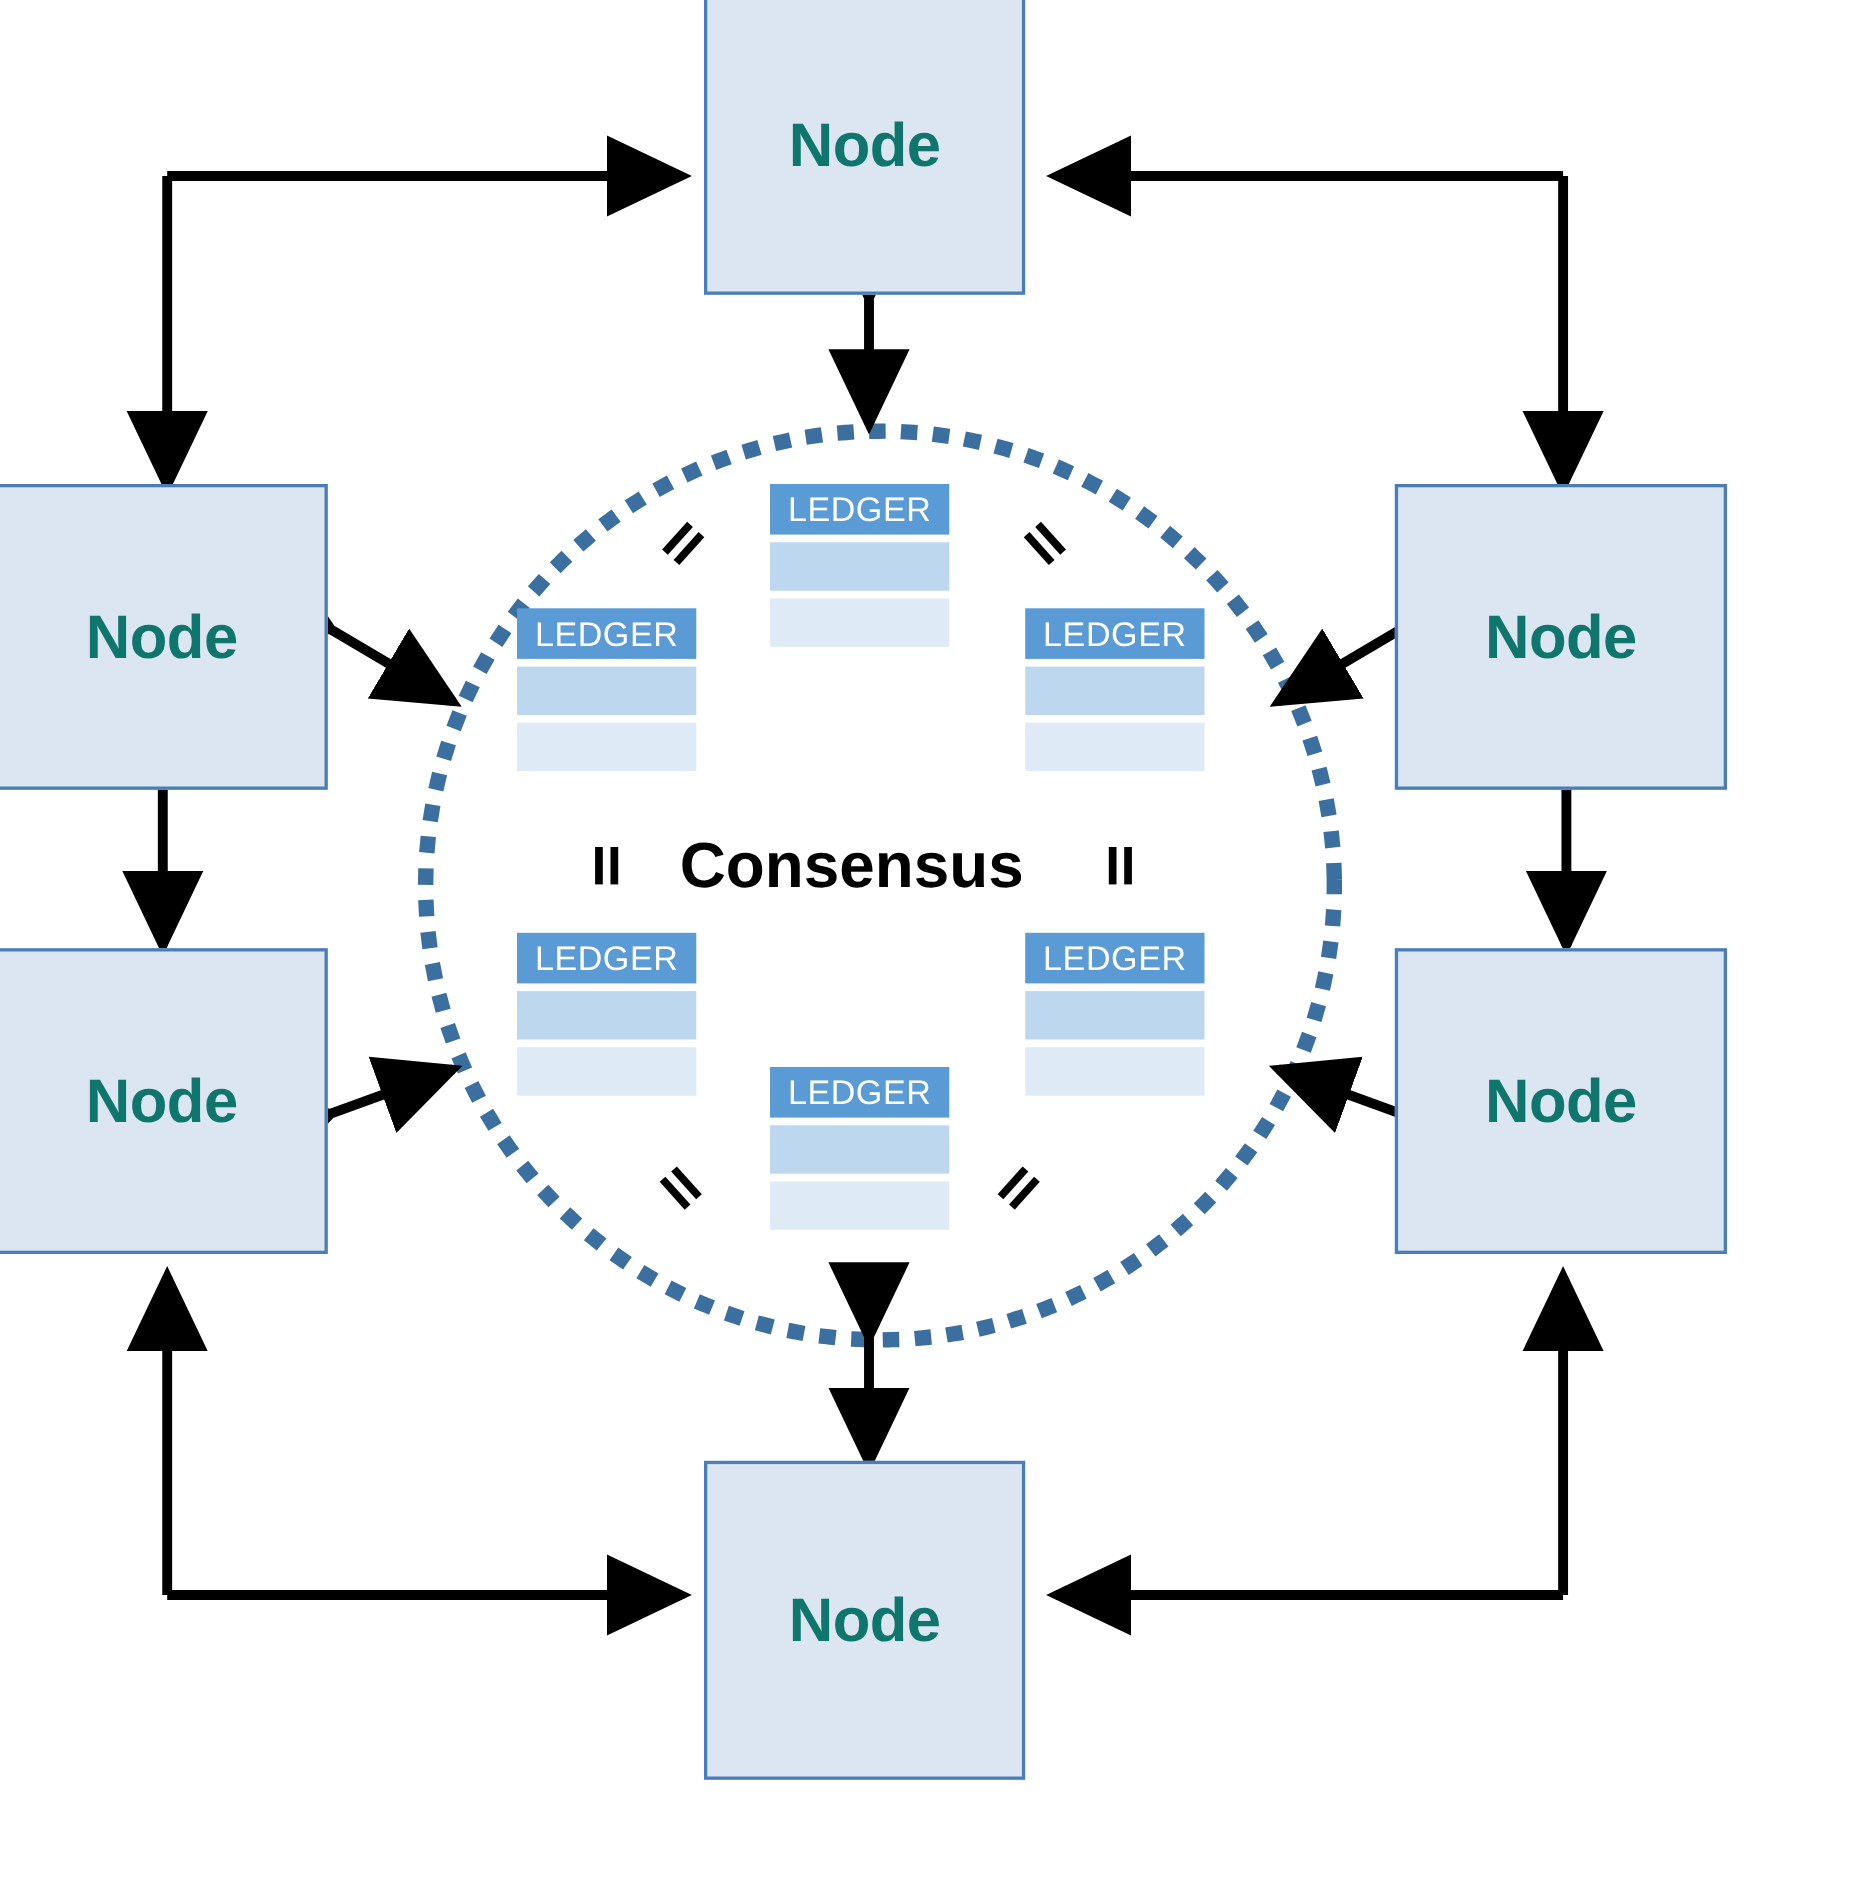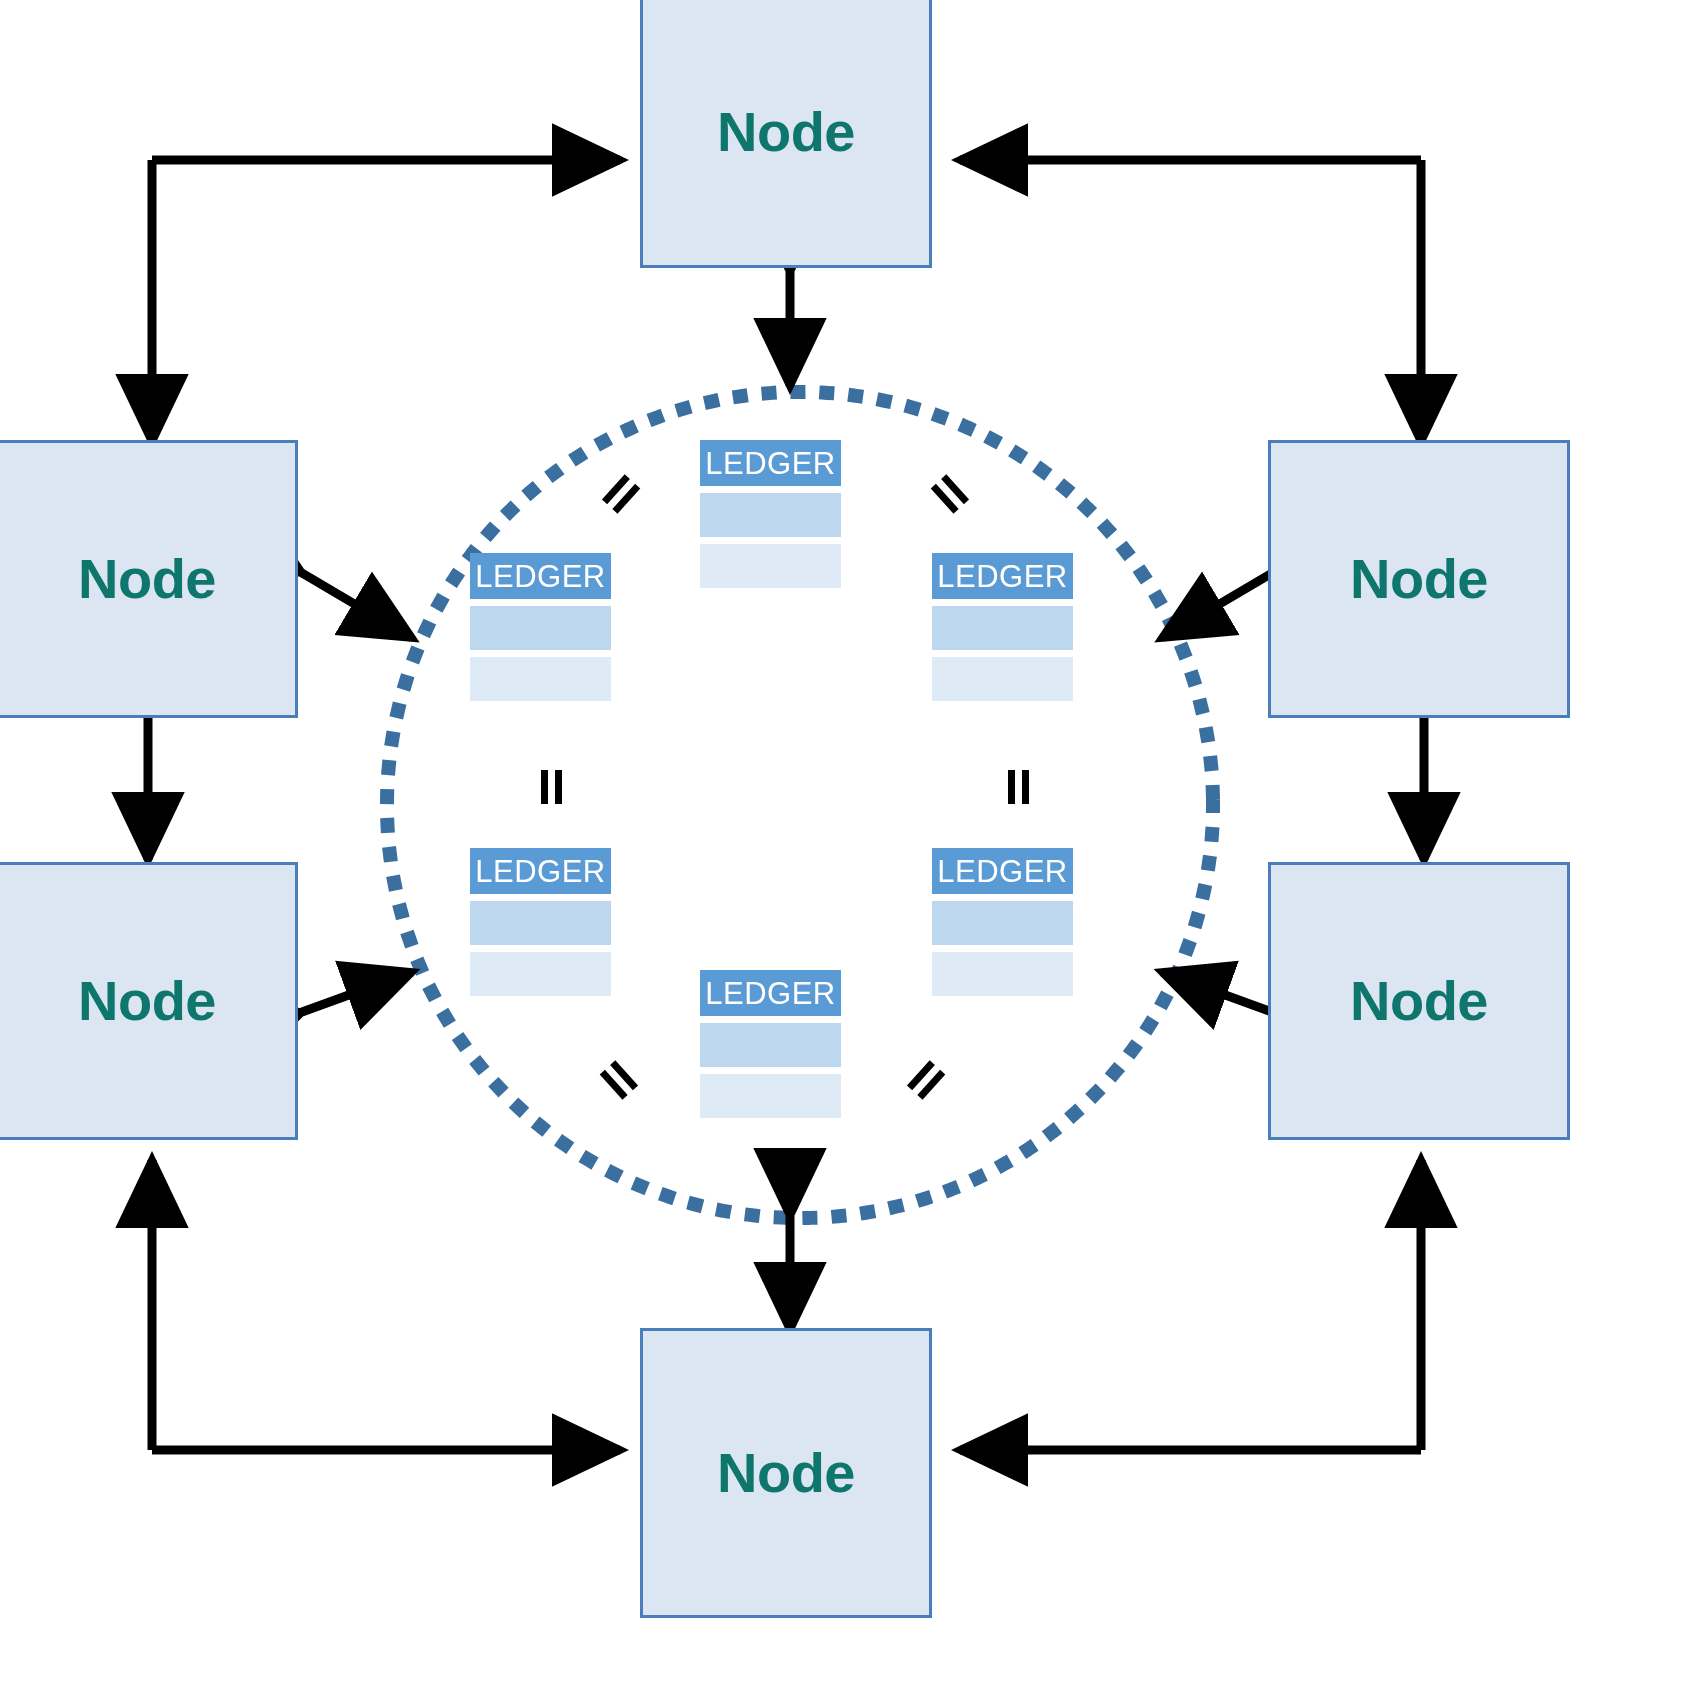--- a/index.html
+++ b/index.html
@@ -16,21 +16,21 @@
   }
   .node-label{
     font-family:"Liberation Sans",sans-serif;
     font-weight:bold;
     font-size:56px;
     color:#0f766e;
     letter-spacing:-0.5px;
     line-height:1;
   }
 
-  .ledger{position:absolute;width:141px;}
+  .ledger{position:absolute;width:163px;}
   .ledger .lrow{box-sizing:border-box;}
   .ledger .lhead{
     background:#5B9BD5;
     height:46px;
     display:flex;align-items:center;justify-content:center;
     color:#ffffff;
     font-family:"Liberation Sans",sans-serif;
     font-size:31px;
     letter-spacing:0.5px;
     line-height:1;
@@ -183,20 +183,21 @@
     <div class="lrow lmid"></div>
     <div class="lrow lbot"></div>
   </div>
 
   <div class="ledger" style="left:700px;top:970px;">
     <div class="lrow lhead">LEDGER</div>
     <div class="lrow lmid"></div>
     <div class="lrow lbot"></div>
   </div>
 
+  <div class="consensus" style="left:618px;top:758px;">Consensus</div>
 
   <div class="eq rot45" style="left:603px;top:476px;">
     <i class="a"></i>
       <i class="b"></i>
   </div>
   <div class="eq rot135" style="left:934px;top:476px;">
     <i class="a"></i>
       <i class="b"></i>
   </div>
   <div class="eq rot90" style="left:536px;top:770px;">

